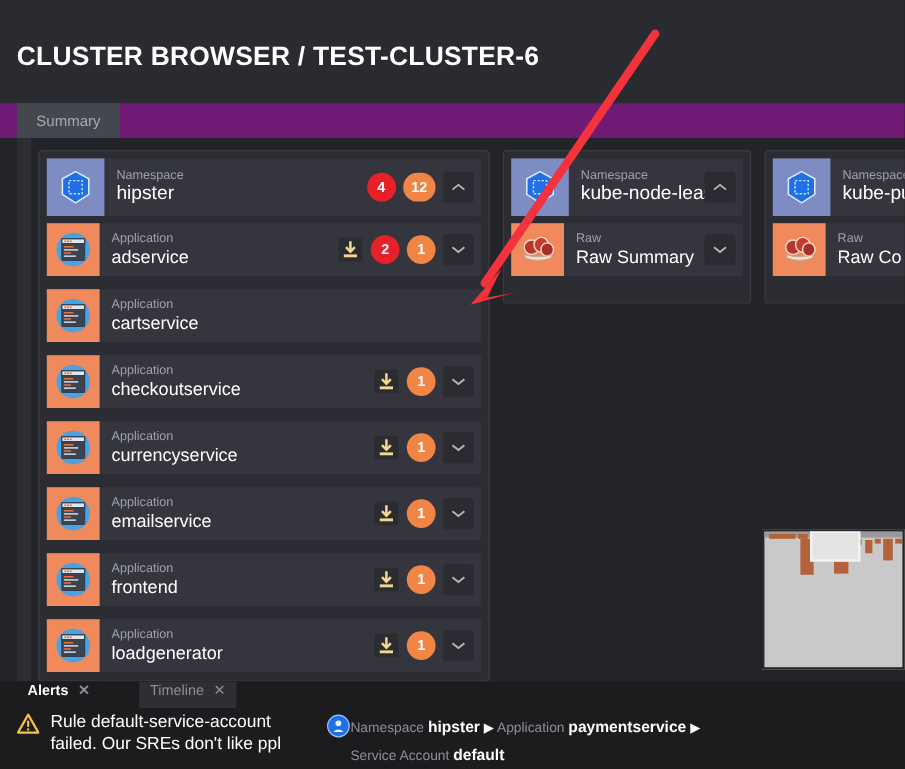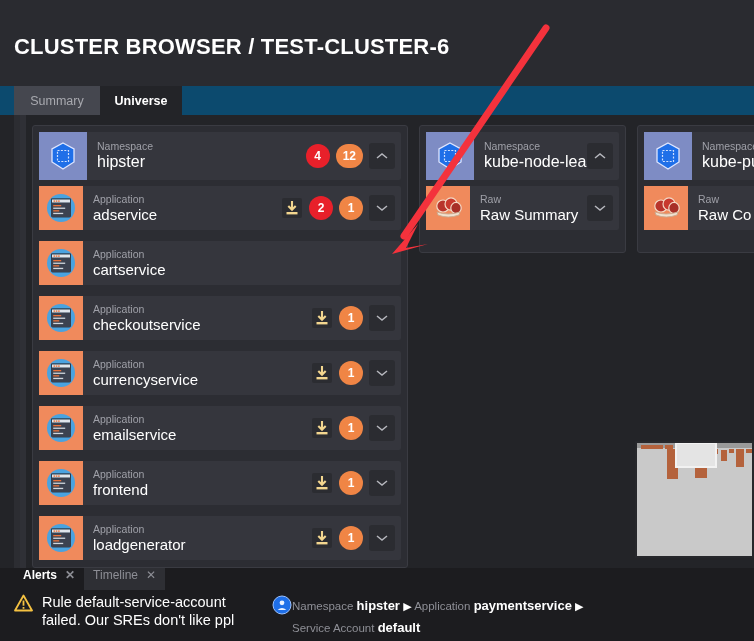--- a/index.html
+++ b/index.html
@@ -18,21 +18,21 @@
   }
   .page-title {
     position: absolute; left: 14px; top: 34px;
     font-size: 22px; font-weight: bold; color: #ffffff;
     letter-spacing: 0.2px; white-space: nowrap;
   }
 
   
   .tabstrip {
     position: absolute; left: 0; top: 86px; width: 754px; height: 29px;
-    background: #0c4a6e;
+    background: #701a75;
   }
   .tab {
     position: absolute; top: 0; height: 29px;
     display: flex; align-items: center; justify-content: center;
     font-size: 12.5px; color: #9a9ba1; cursor: pointer;
     padding: 0 14px;
   }
   .tab.tab-summary { left: 14px; width: 86px; background: #45474f; color: #a8a9af; }
   .tab.tab-universe { left: 100px; width: 82px; background: #232428; color: #ffffff; font-weight: bold; }
 
@@ -141,21 +141,21 @@
   .dock {
     position: absolute; left: 0; top: 568px; width: 754px; height: 73px;
     background: #1c1c1f;
   }
   .dock-tabs { position: absolute; left: 14px; top: 0; height: 22px; display: flex; }
   .dock-tab {
     height: 22px; display: flex; gap: 8px;
     padding: 0 9px; font-size: 12px; cursor: pointer;
   }
   .dock-tab.active { background: #1c1c1f; color: #ffffff; font-weight: bold; }
-  .dock-tab.inactive { background: #2e2f34; color: #8d8e95; }
+  .dock-tab.inactive { background: #2e2f34; color: #8d8e95; margin-left: 32px; }
   .dock-x { color: #8d8e95; font-size: 12px; }
 
   .alert-body { position: absolute; left: 0; top: 22px; width: 696px; height: 51px;
                 background: #1c1c1f; }
   .alert-left { position: absolute; left: 14px; top: 4px; width: 240px;
                 display: flex; gap: 9px; }
   .alert-text { font-size: 14.5px; color: #ffffff; line-height: 1.23; }
   .alert-meta { position: absolute; left: 272px; top: 5px; display: flex; }
   .meta-rows { font-size: 11.5px; line-height: 1.7; }
   .meta-k { color: #8e8f96; }
@@ -166,21 +166,20 @@
 <body>
 
 <div id="app">
 
   <div class="header-bar">
     <div class="page-title">CLUSTER BROWSER / TEST-CLUSTER-6</div>
   </div>
 
   <div class="tabstrip">
     <div class="tab tab-summary">Summary</div>
-    <div class="tab tab-universe">Universe</div>
   </div>
 
   <div class="canvas">
     <div class="rail"></div>
     <div class="rail-inner"></div>
 
     <div class="ns-card ns-0">
       <div class="ns-head">
         <div class="ns-icon">
           <svg width="30" height="30" viewBox="0 0 30 30">

